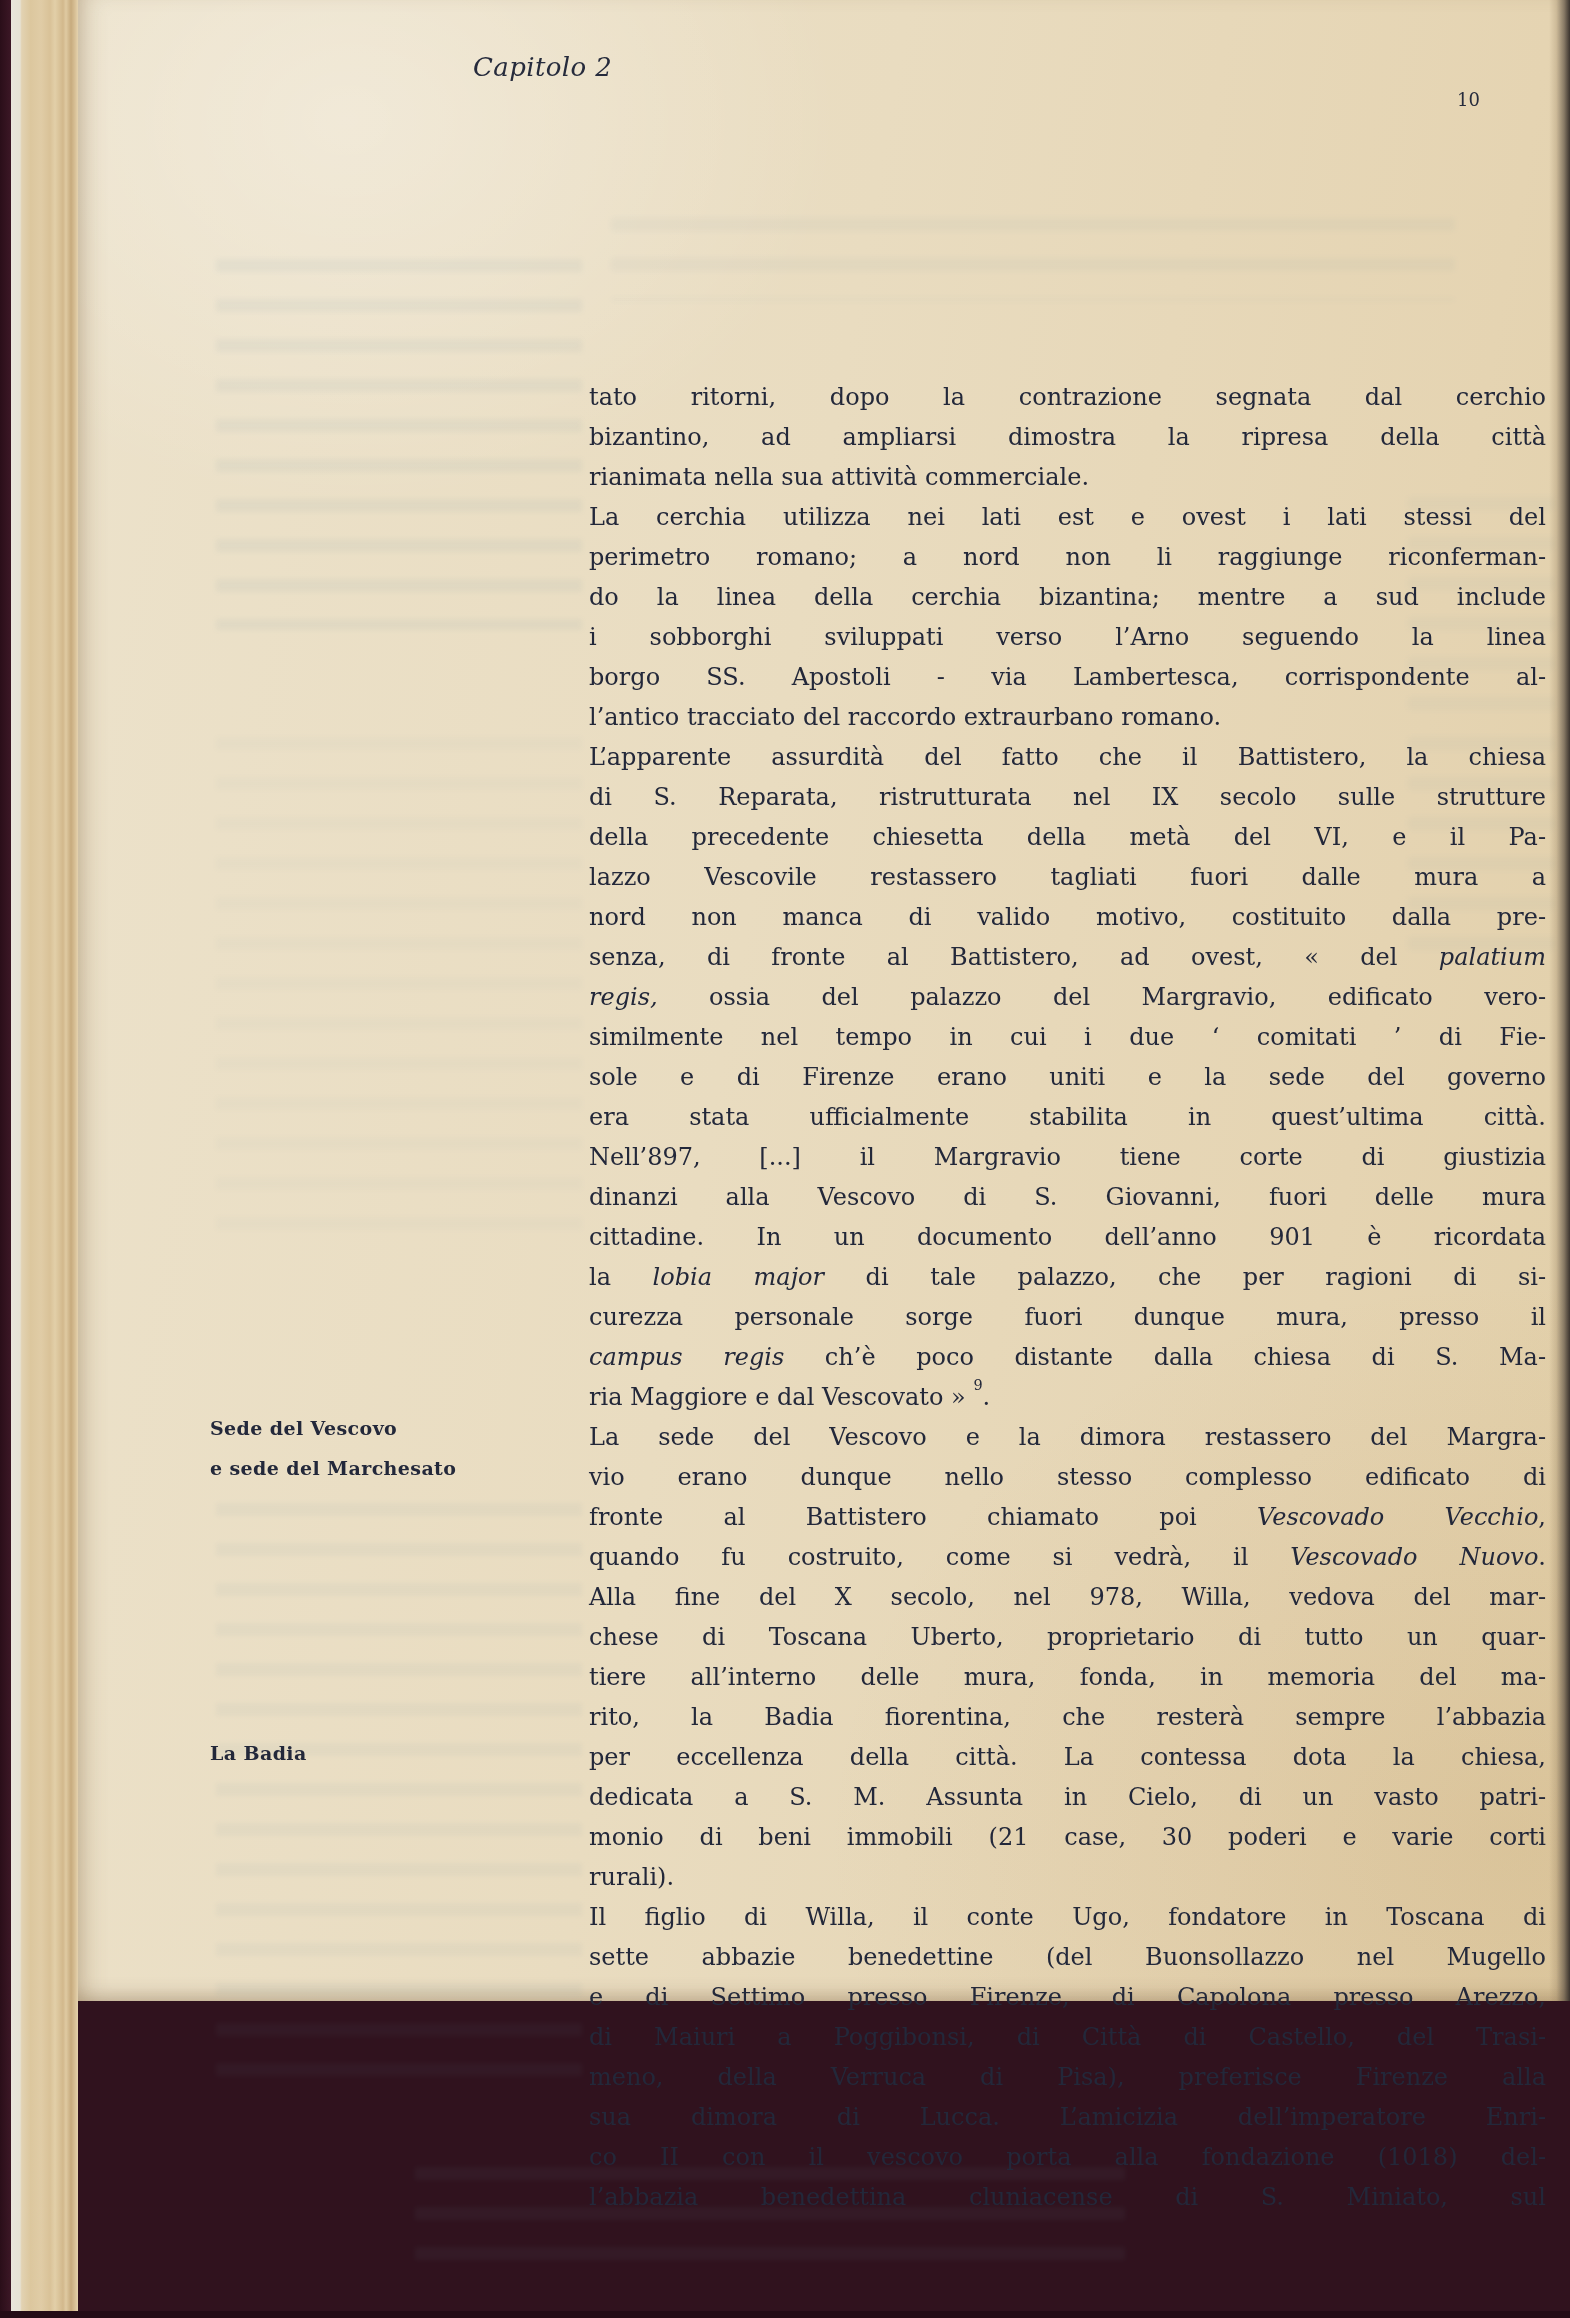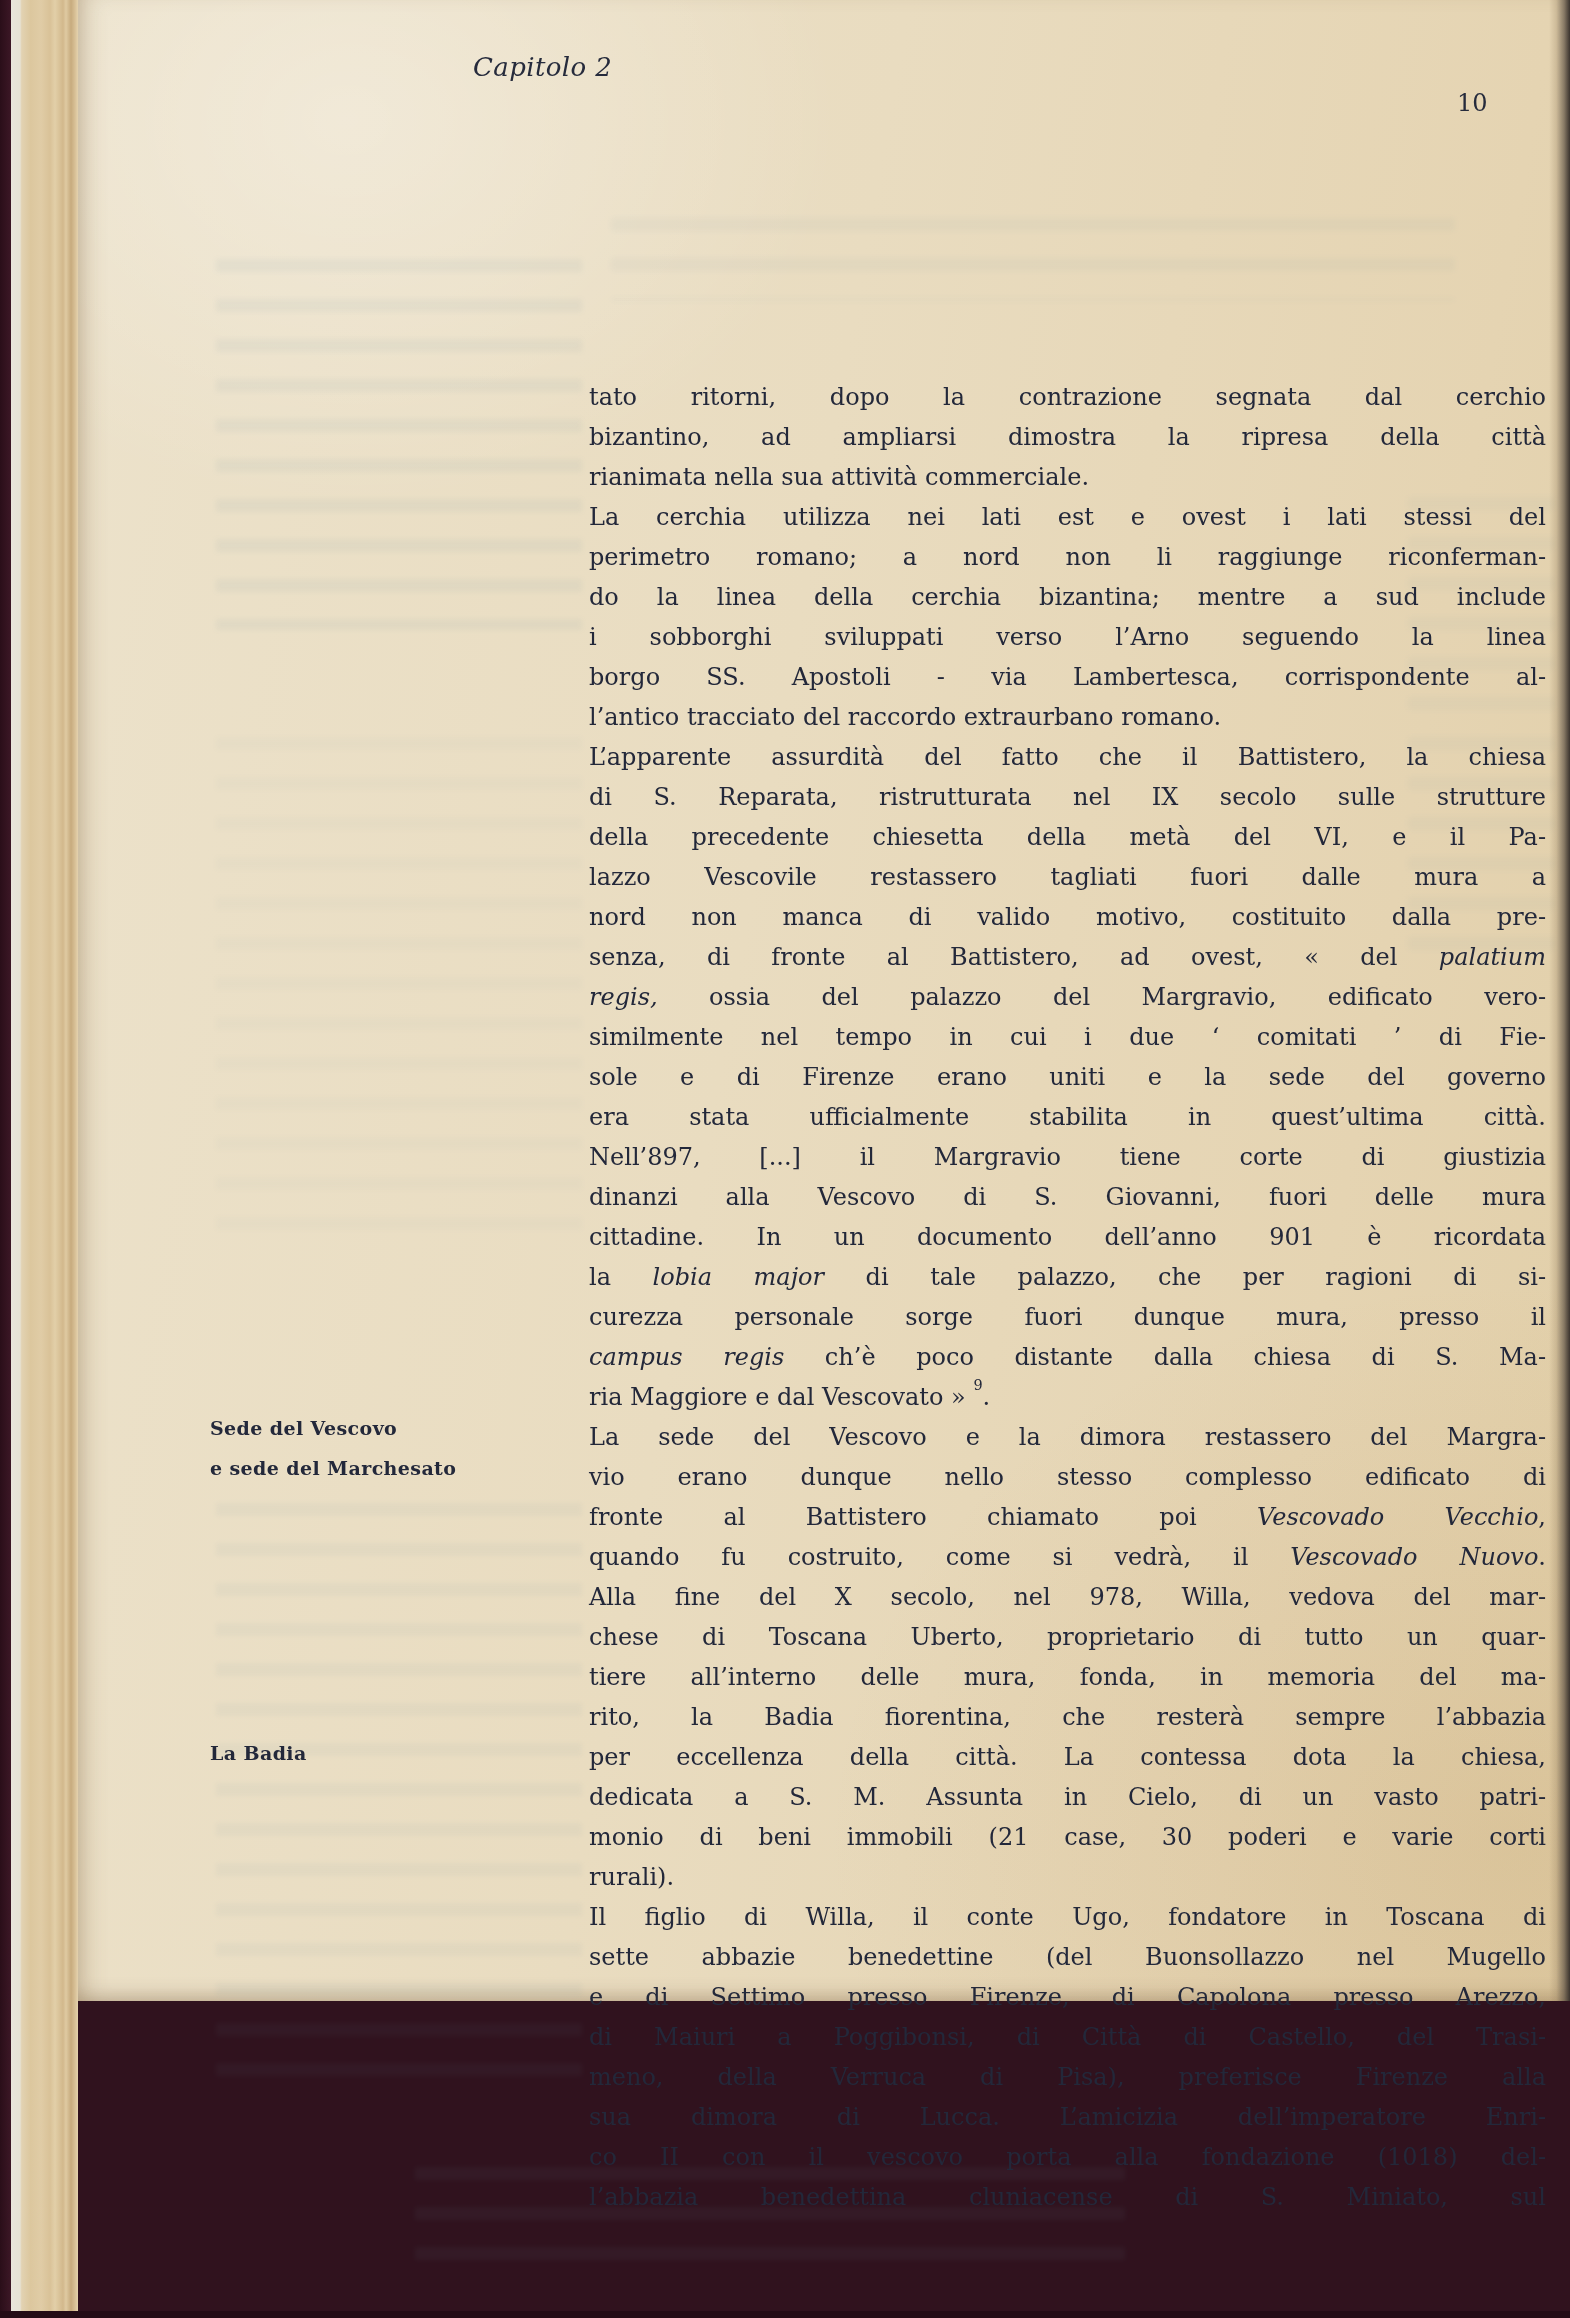--- a/index.html
+++ b/index.html
@@ -25,21 +25,21 @@
                inset 0 -14px 18px -9px rgba(100,70,40,0.30);}
   .right-edge{position:absolute;right:0;top:0;width:21px;height:100%;
     background:linear-gradient(90deg,transparent,rgba(150,128,96,0.30) 35%,
       rgba(96,84,70,0.70) 72%,#3a332e 100%);}
   .cover-bottom{position:absolute;left:0;top:2311px;width:1570px;height:8px;
     background:#240c16;}
 
   .running-head{position:absolute;left:395px;top:52px;
     font-style:italic;font-size:26px;color:#262b3c;letter-spacing:0.4px;}
   .pagenum{position:absolute;left:1379px;top:89px;
-    font-size:24px;color:#262b3c;font-weight:500;}
+    font-size:18px;color:#262b3c;font-weight:500;}
 
   .mnote{position:absolute;left:132px;width:391px;
     font-weight:bold;font-size:19px;line-height:40px;color:#23283a;
     letter-spacing:0.4px;}
   .n1{top:1408px;}
   .n2{top:1685px;margin-top:48px;}
 
   .text-block{position:absolute;left:511px;top:377px;width:957px;color:#23283a;}
   .line{height:40px;line-height:40px;font-size:24px;
     text-align:justify;text-align-last:justify;white-space:normal;}

